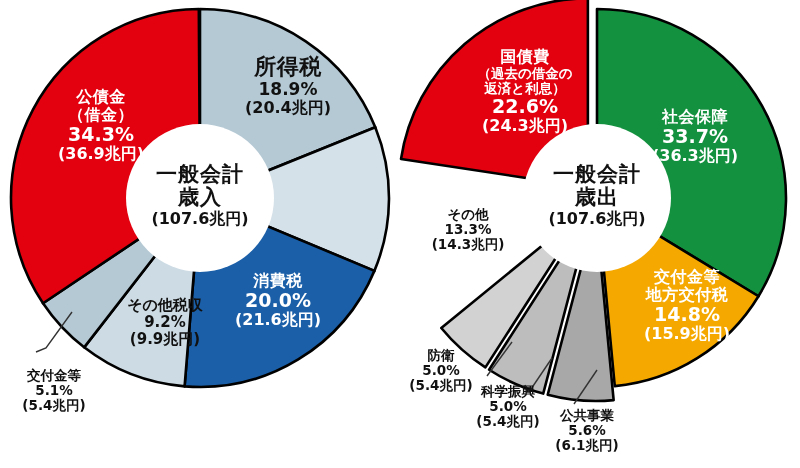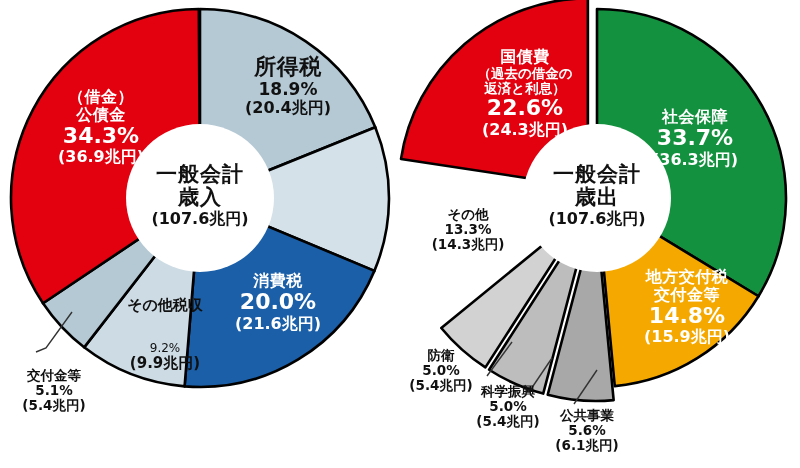--- a/index.html
+++ b/index.html
@@ -13,39 +13,39 @@
 
   .lbl{position:absolute;text-align:center;line-height:1.12;white-space:nowrap;}
   .lbl .name{font-weight:bold;}
   .lbl .pct{font-weight:bold;}
   .lbl .amt{font-weight:bold;}
 
   
   .lbl.onfill{color:#ffffff;}
   .lbl.onfill .name{font-size:16px;letter-spacing:.5px;}
   .lbl.onfill .sub{font-size:13.5px;font-weight:bold;letter-spacing:0;}
-  .lbl.onfill .pct{font-size:22px;}
+  .lbl.onfill .pct{font-size:19px;}
   .lbl.onfill .amt{font-size:16px;}
 
   
   .lbl.ondark{color:#111111;}
   .lbl.ondark .name{font-size:22px;letter-spacing:.5px;}
   .lbl.ondark .pct{font-size:17px;}
   .lbl.ondark .amt{font-size:16px;}
 
   
   .lbl.callout{color:#111111;}
   .lbl.callout .name{font-size:13.5px;font-weight:bold;}
   .lbl.callout .pct{font-size:13.5px;font-weight:bold;}
   .lbl.callout .amt{font-size:13.5px;font-weight:bold;}
 
   
   .lbl.inner-sm{color:#111111;}
   .lbl.inner-sm .name{font-size:15px;font-weight:bold;}
-  .lbl.inner-sm .pct{font-size:12px;font-weight:normal;margin-top:28px;}
+  .lbl.inner-sm .pct{font-size:15px;font-weight:bold;}
   .lbl.inner-sm .amt{font-size:15px;font-weight:bold;}
 
   .hub{position:absolute;text-align:center;color:#111111;line-height:1.1;}
   .hub .t1{font-size:21px;font-weight:bold;letter-spacing:1px;}
   .hub .t2{font-size:21px;font-weight:bold;letter-spacing:1px;}
   .hub .t3{font-size:16px;font-weight:bold;margin-top:1px;}
 </style>
 </head>
 <body>
 
@@ -107,41 +107,41 @@
     <div class="amt">(9.9兆円)</div>
   </div>
 
   <div class="lbl callout" style="left:0px;top:368px;width:108px;">
     <div class="name">交付金等</div>
     <div class="pct">5.1%</div>
     <div class="amt">(5.4兆円)</div>
   </div>
 
   <div class="lbl onfill" style="left:26px;top:88px;width:150px;">
+    <div class="name">公債金</div>
     <div class="name">（借金）</div>
-    <div class="name">公債金</div>
     <div class="pct">34.3%</div>
     <div class="amt">(36.9兆円)</div>
   </div>
 
   <div class="hub" style="left:527px;top:163px;width:140px;">
     <div class="t1">一般会計</div>
     <div class="t2">歳出</div>
     <div class="t3">(107.6兆円)</div>
   </div>
 
   <div class="lbl onfill" style="left:625px;top:108px;width:140px;">
     <div class="name">社会保障</div>
     <div class="pct">33.7%</div>
     <div class="amt">(36.3兆円)</div>
   </div>
 
   <div class="lbl onfill" style="left:612px;top:268px;width:150px;">
+    <div class="name">交付金等</div>
     <div class="name">地方交付税</div>
-    <div class="name">交付金等</div>
     <div class="pct">14.8%</div>
     <div class="amt">(15.9兆円)</div>
   </div>
 
   <div class="lbl callout" style="left:532px;top:408px;width:110px;">
     <div class="name">公共事業</div>
     <div class="pct">5.6%</div>
     <div class="amt">(6.1兆円)</div>
   </div>
 

